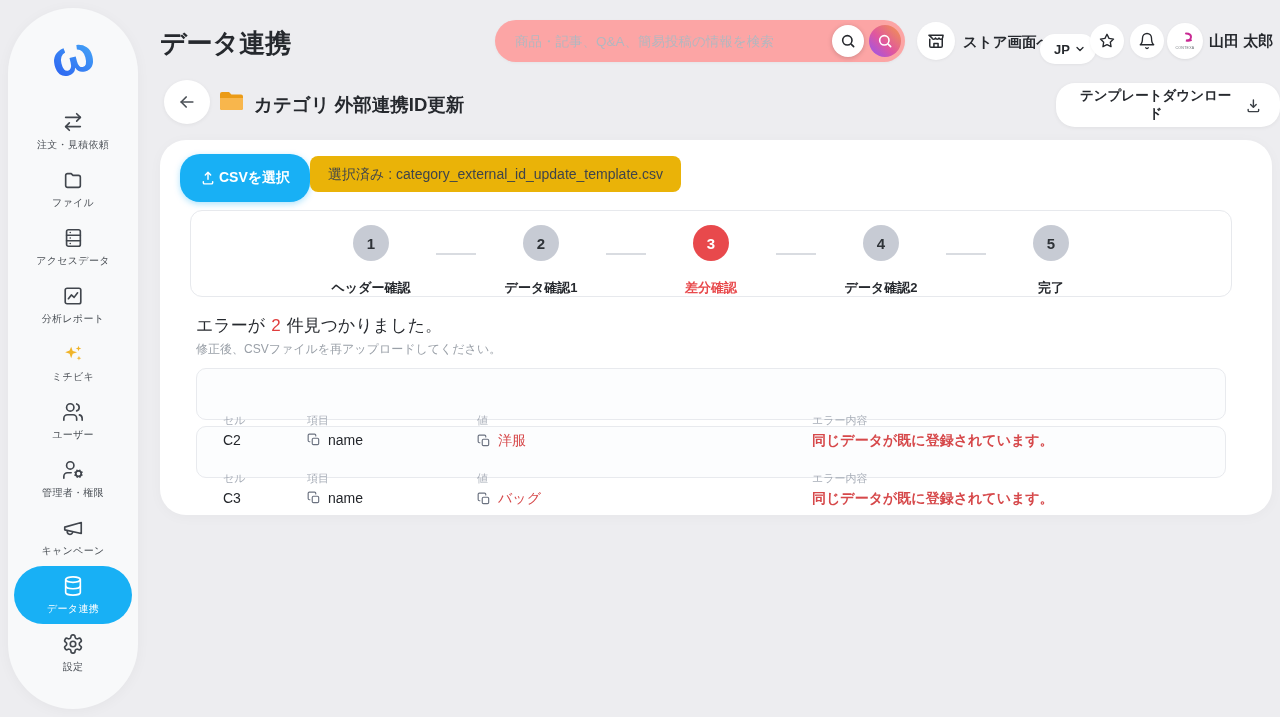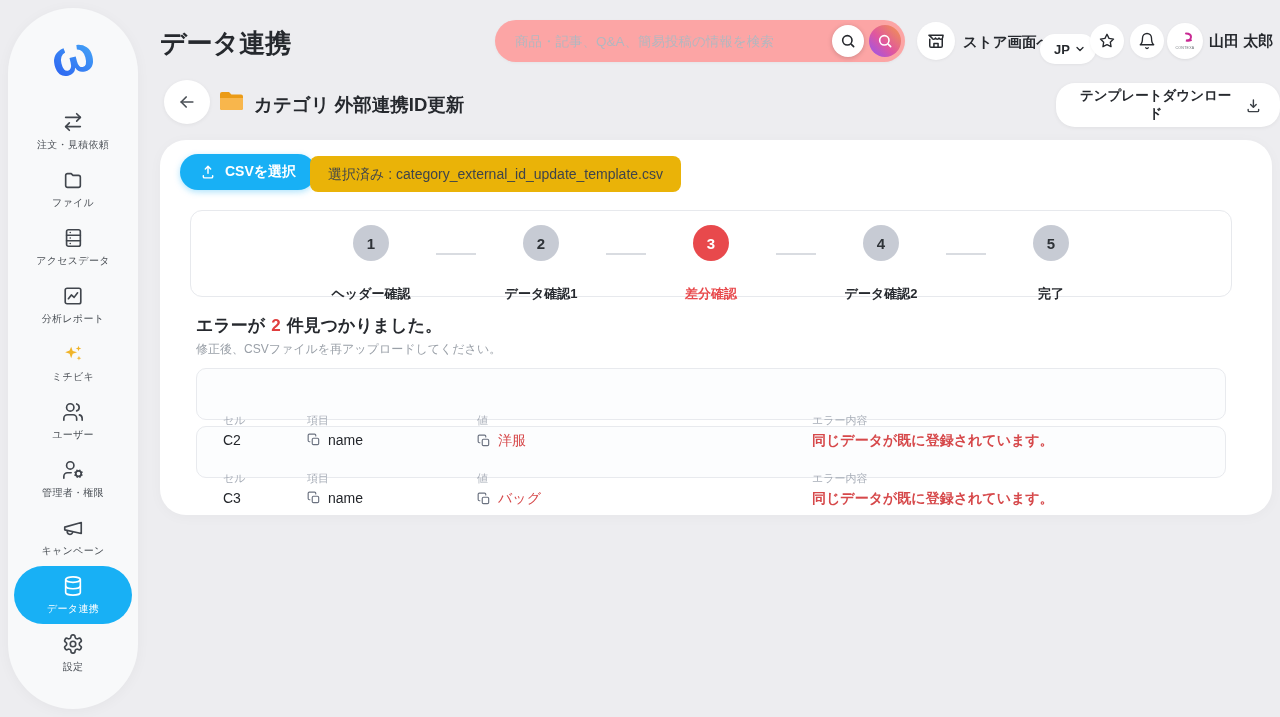--- a/index.html
+++ b/index.html
@@ -59,33 +59,33 @@
   
   .back-btn { position:absolute; left:164px; top:80px; width:46px; height:44px; border-radius:50%; background:#fff; display:flex; align-items:center; justify-content:center; cursor:pointer; box-shadow:0 1px 4px rgba(0,0,0,.06); }
   .back-btn svg { stroke:#4a4f55; }
   .crumb-folder { position:absolute; left:218px; top:89px; }
   .crumb-title { position:absolute; left:254px; top:92px; font-size:18.5px; font-weight:bold; }
   .tpl-btn { position:absolute; left:1056px; top:83px; height:44px; padding:0 18px; background:#fff; border:none; border-radius:19px; display:flex; align-items:center; gap:8px; font-size:13.5px; font-weight:bold; font-family:inherit; color:#26292e; cursor:pointer; box-shadow:0 1px 4px rgba(0,0,0,.06); }
   .tpl-btn svg { stroke:#3a3f45; }
 
   
   .card { position:absolute; left:160px; top:140px; width:1112px; height:375px; background:#fff; border-radius:26px; box-shadow:0 2px 14px rgba(0,0,0,.03); }
-  .csv-btn { position:absolute; left:20px; top:14px; height:36px; padding:0 20px; border:none; border-radius:20px; background:#18b0f5; color:#fff; font-size:14px; font-weight:bold; font-family:inherit; display:flex; align-items:center; gap:9px; cursor:pointer; box-shadow:0 2px 6px rgba(24,176,245,.35); }
+  .csv-btn { position:absolute; left:20px; top:14px; height:48px; padding:0 20px; border:none; border-radius:20px; background:#18b0f5; color:#fff; font-size:14px; font-weight:bold; font-family:inherit; display:flex; align-items:center; gap:3px; cursor:pointer; box-shadow:0 2px 6px rgba(24,176,245,.35); }
   .csv-btn svg { stroke:#fff; }
   .file-box { position:absolute; left:150px; top:16px; height:36px; line-height:36px; padding:0 18px; background:#eab308; border-radius:8px; font-size:14px; color:#3f444b; }
 
   .stepper { position:absolute; left:30px; top:70px; width:1042px; height:87px; border:1px solid #e7e9ed; border-radius:12px; display:flex; justify-content:center; align-items:flex-start; padding-top:13px; }
   .step { width:130px; display:flex; flex-direction:column; align-items:center; cursor:default; }
   .step-circle { width:36px; height:36px; border-radius:50%; background:#c7cbd4; color:#2f3338; font-size:15px; font-weight:bold; display:flex; align-items:center; justify-content:center; margin-top:1px; }
-  .step-label { margin-top:24px; font-size:13px; font-weight:bold; color:#26292e; white-space:nowrap; }
+  .step-label { margin-top:18px; font-size:13px; font-weight:bold; color:#26292e; white-space:nowrap; }
   .step.active .step-circle { background:#e8494c; color:#fff; }
   .step.active .step-label { color:#e8494c; }
   .connector { width:40px; height:2px; background:#d9dce1; margin-top:29px; }
 
-  .error-heading { position:absolute; left:36px; top:174px; font-size:17px; font-weight:bold; }
+  .error-heading { position:absolute; left:36px; top:174px; font-size:17px; font-weight:normal; }
   .error-count { color:#e03e3e; padding:0 6px; }
   .error-sub { position:absolute; left:36px; top:201px; font-size:12px; color:#9aa0a8; }
 
   .error-rows { position:absolute; left:36px; top:228px; width:1030px; }
   .error-row {
     height:52px; margin-bottom:6px; background:#fcfdfe; border:1px solid #e8eaee; border-radius:10px;
     display:grid; grid-template-columns:84px 170px 335px 1fr; padding:8px 0 0 26px;
   }
   .col-label { font-size:11px; color:#a8aeb8;margin-top:36px; }
   .col-value { margin-top:4px; font-size:14px; color:#23262b; display:flex; align-items:center; gap:7px; }

